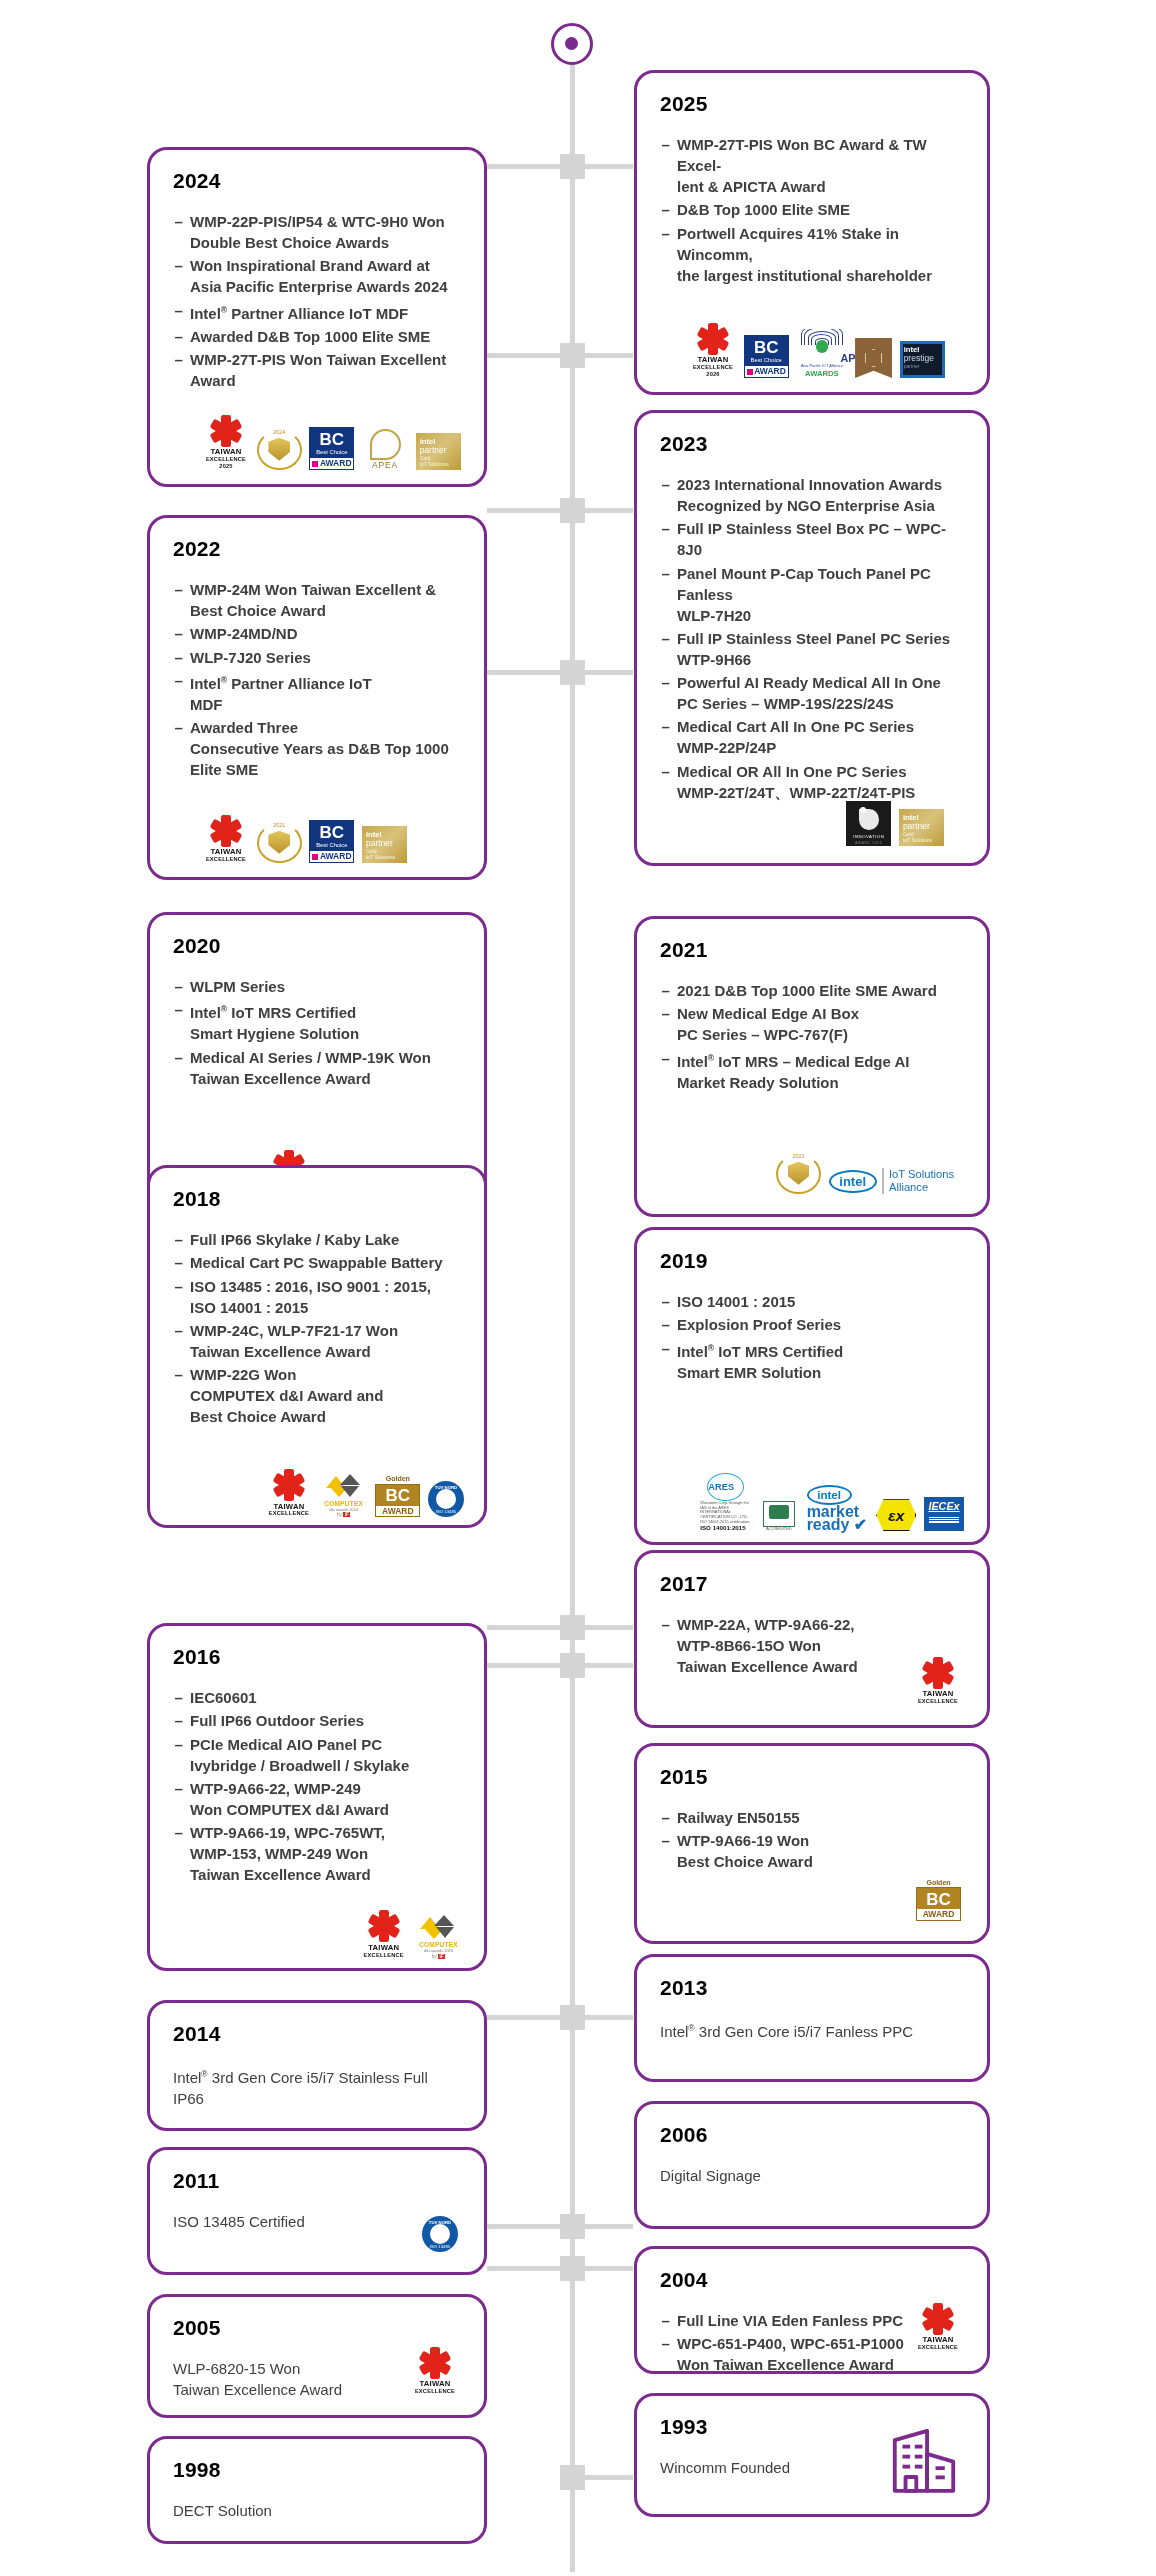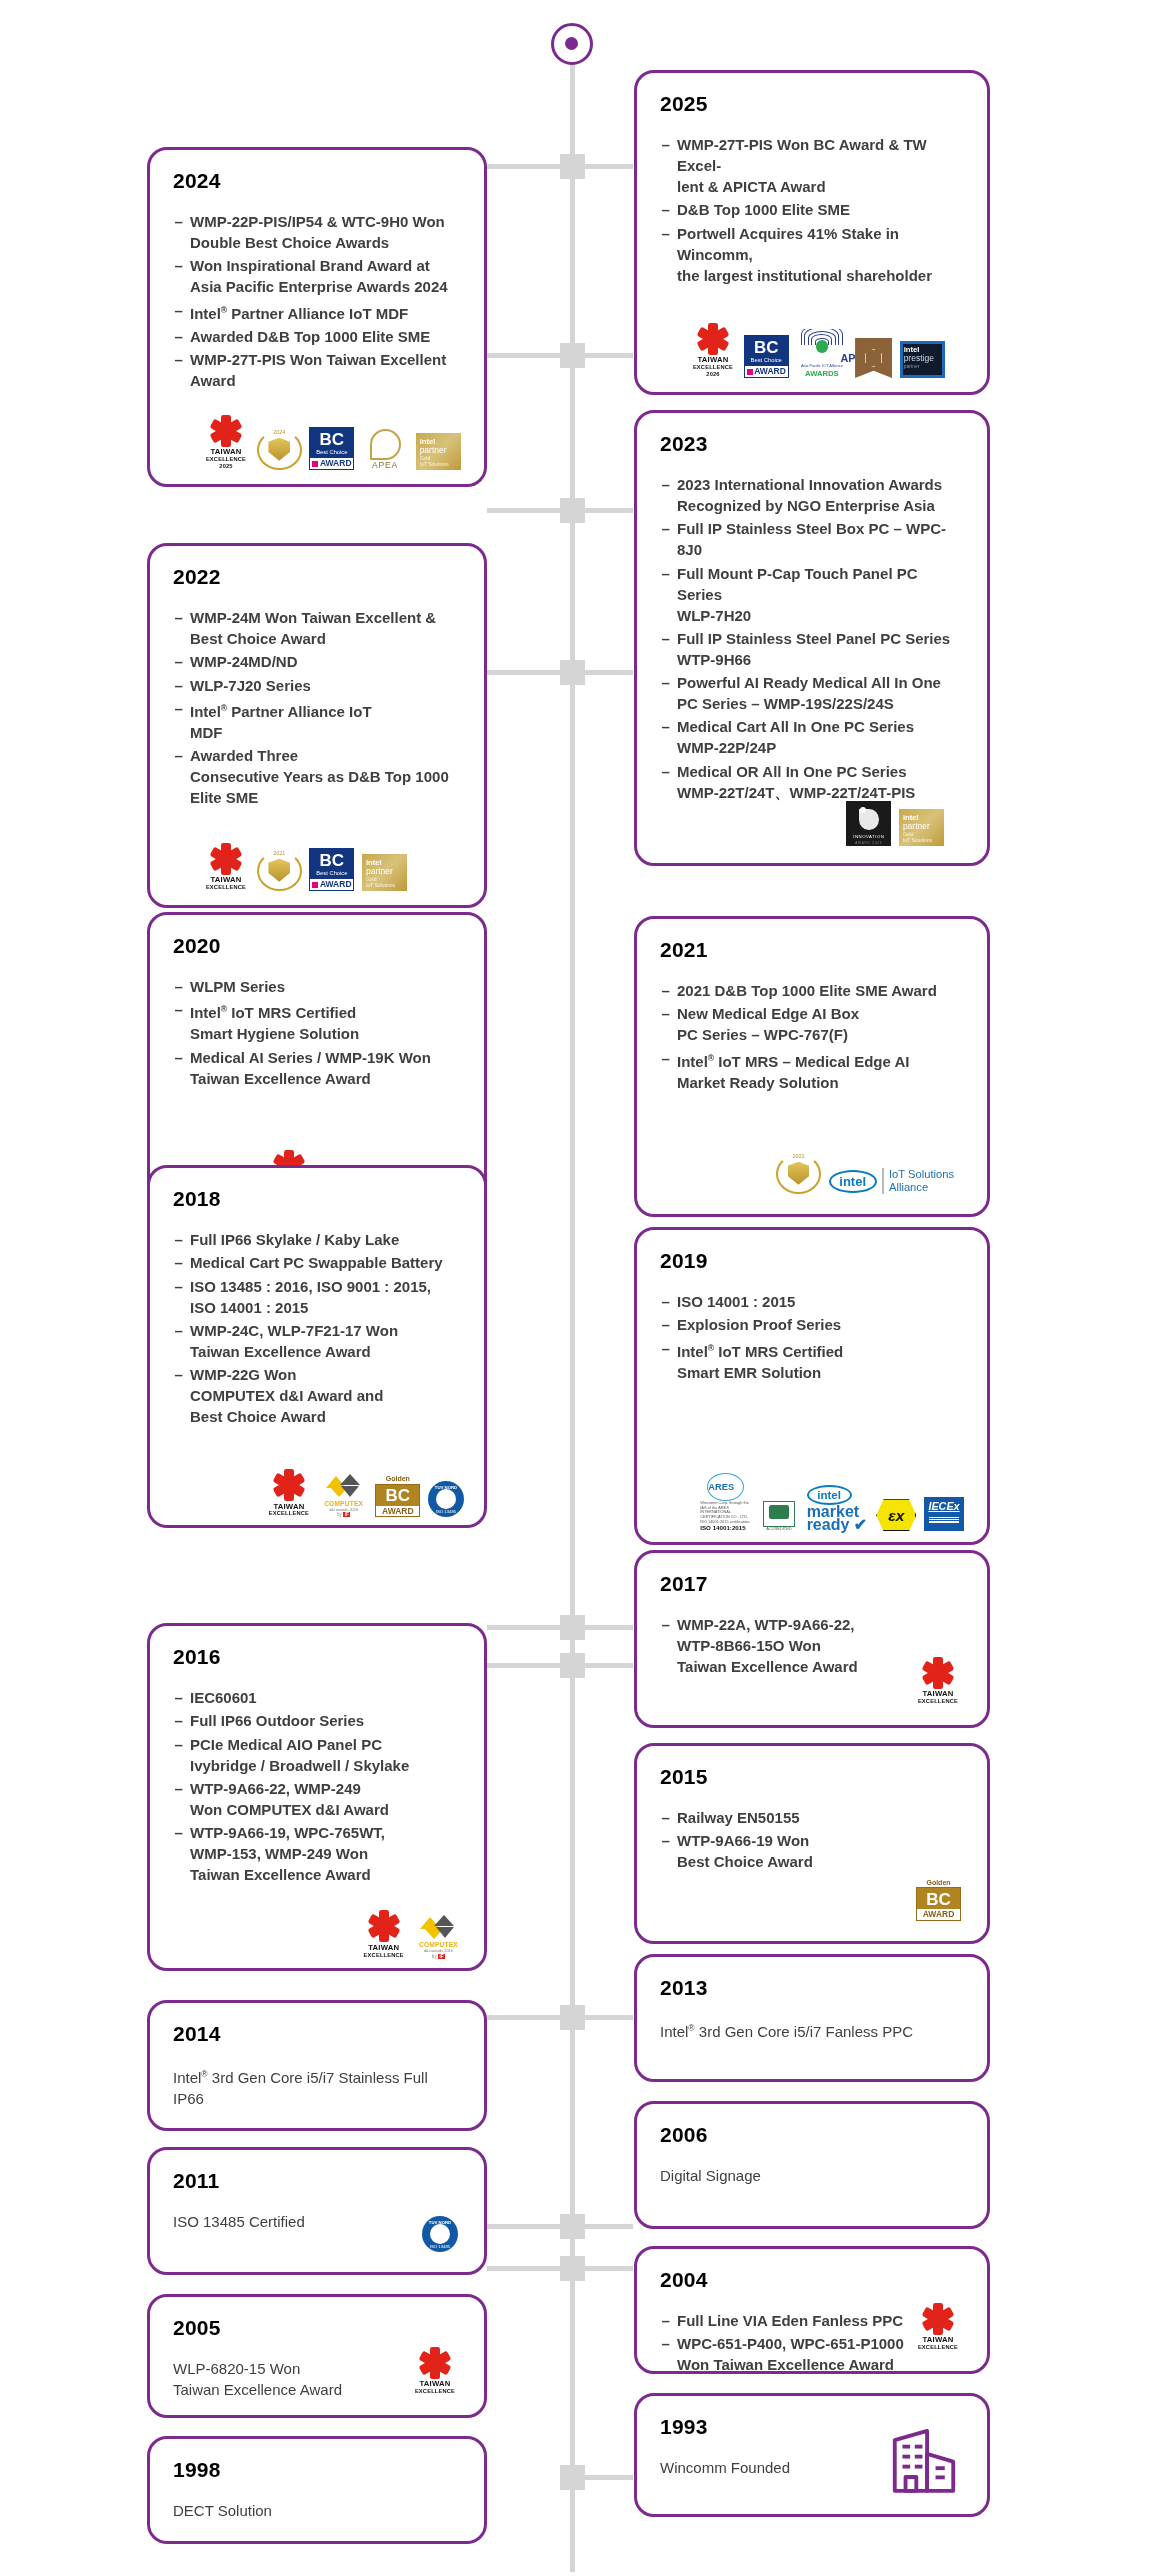--- a/index.html
+++ b/index.html
@@ -399,21 +399,21 @@
             </div>
           </div>
         </div>
       </div>
       <div class="card" style="left: 634px; top: 410px; width: 356px; height: 456px;">
         <div class="year">2023</div>
         <ul>
           <li>2023 International Innovation Awards
 Recognized by NGO Enterprise Asia</li>
           <li>Full IP Stainless Steel Box PC – WPC-8J0</li>
-          <li>Full Mount P-Cap Touch Panel PC Series
+          <li>Panel Mount P-Cap Touch Panel PC Fanless
 WLP-7H20</li>
           <li>Full IP Stainless Steel Panel PC Series
 WTP-9H66</li>
           <li>Powerful AI Ready Medical All In One
 PC Series – WMP-19S/22S/24S</li>
           <li>Medical Cart All In One  PC Series
 WMP-22P/24P</li>
           <li>Medical OR All In One PC Series
 WMP-22T/24T、WMP-22T/24T-PIS</li>
         </ul>
@@ -428,21 +428,21 @@
     <div class="tile"></div>
             <div class="txt">
               <b>intel</b>
               <span>partner</span>
     <em>Gold</em>
               <em>IoT Solutions</em>
             </div>
           </div>
         </div>
       </div>
-      <div class="card" style="left: 147px; top: 515px; width: 340px; height: 365px; margin-top: 28px;">
+      <div class="card" style="left: 147px; top: 515px; width: 340px; height: 365px;">
         <div class="year">2022</div>
         <ul>
           <li>WMP-24M Won Taiwan Excellent &amp;
 Best Choice Award</li>
           <li>WMP-24MD/ND</li>
           <li>WLP-7J20 Series</li>
           <li>Intel<span class="sup">®</span> Partner Alliance IoT
 MDF</li>
           <li>Awarded Three
 Consecutive Years as D&amp;B Top 1000 Elite SME</li>

